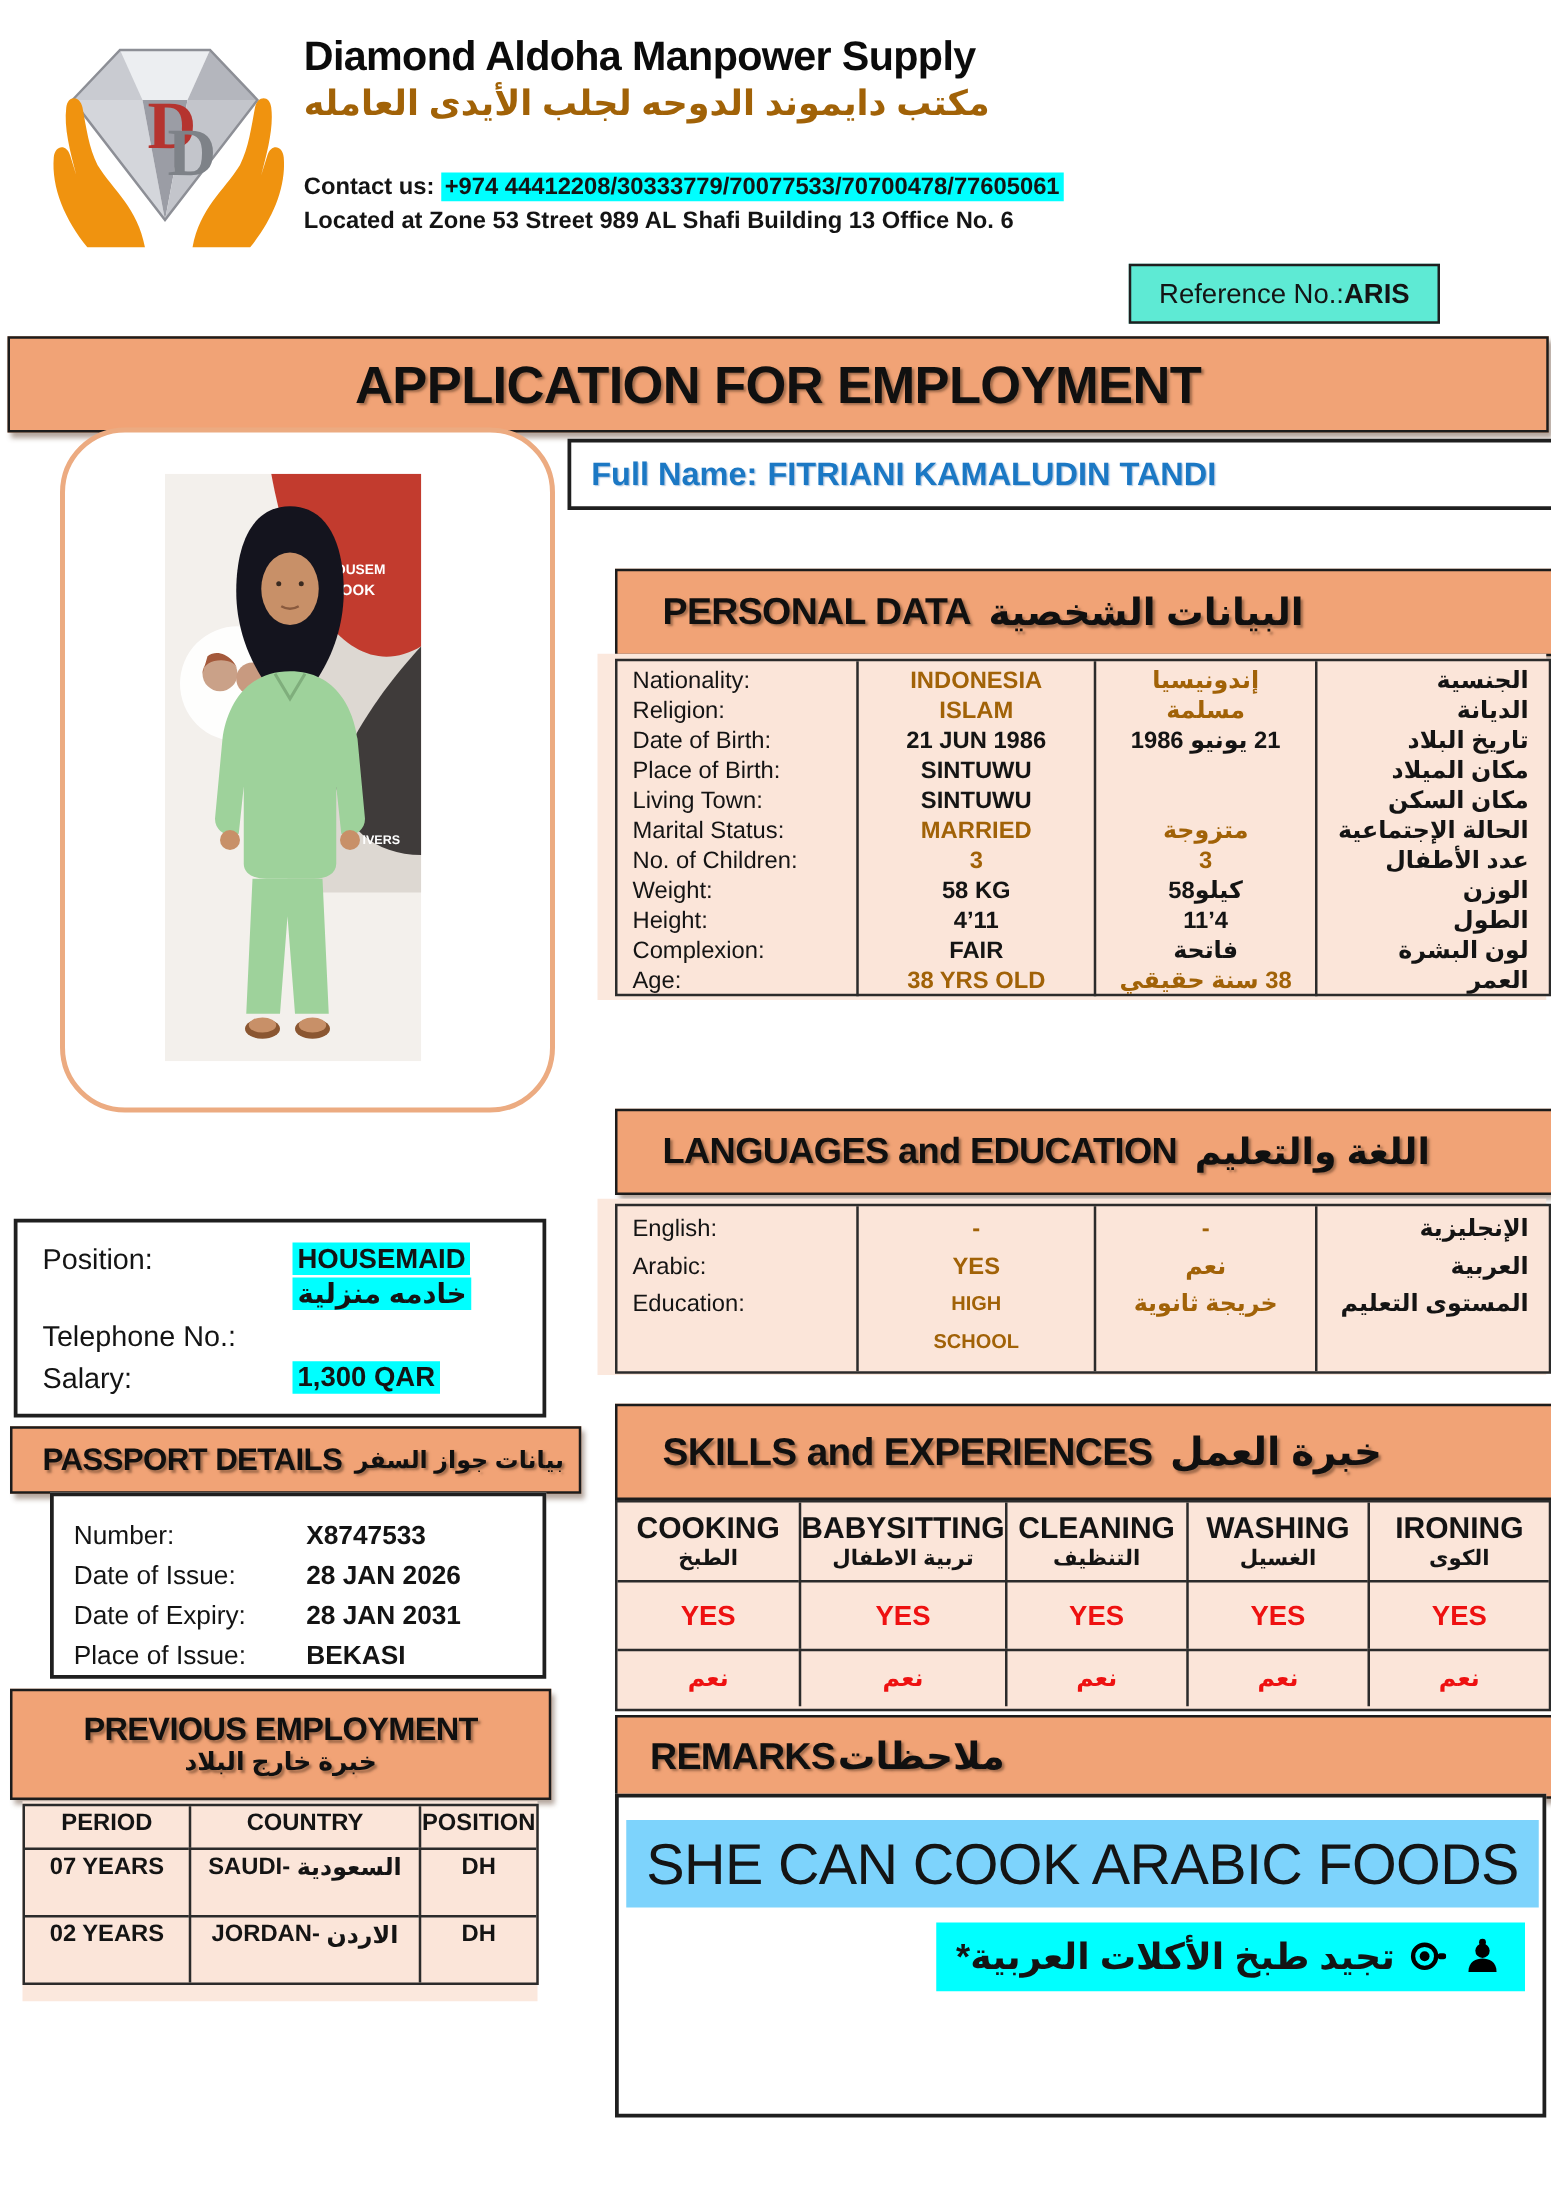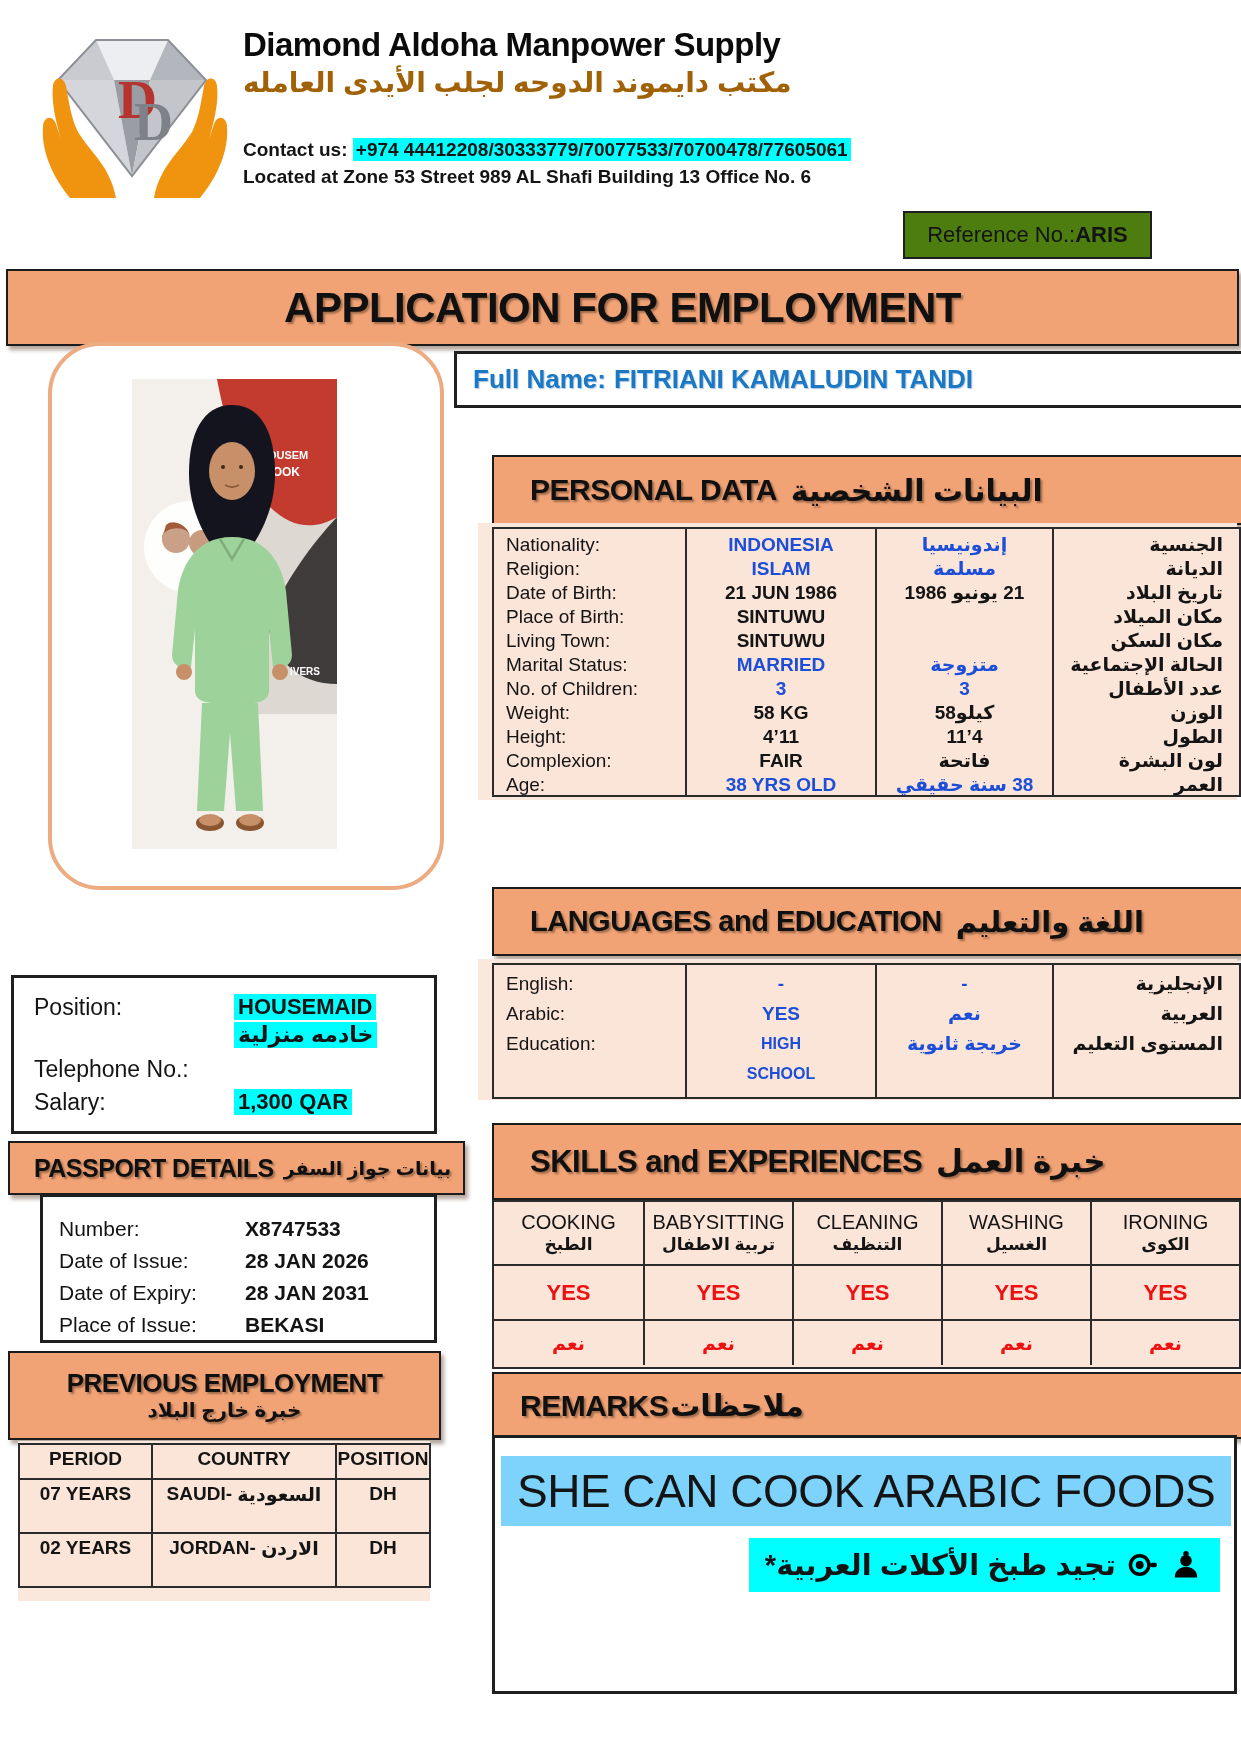--- a/index.html
+++ b/index.html
@@ -9,21 +9,21 @@
   }
   .abs{position:absolute;}
   
   .logo{left:36px;top:26px;width:198px;height:172px;}
   .company-name{left:243px;top:26px;font-size:33px;font-weight:800;letter-spacing:-0.5px;color:#0b0b0b;}
   .company-name-ar{left:243px;top:66px;font-size:28px;font-weight:700;color:#a16207;}
   .contact-line{left:243px;top:139px;font-size:19px;font-weight:700;}
   .contact-line .hl{background:#00ffff;padding:1px 3px;}
   .address-line{left:243px;top:166px;font-size:19px;font-weight:700;}
   .ref-box{left:903px;top:211px;width:245px;height:44px;border:2px solid #1f1f1f;
-    display:flex;align-items:center;justify-content:center;font-size:22px;background:#4d7c0f;}
+    display:flex;align-items:center;justify-content:center;font-size:22px;background:#5eead4;}
   .ref-box b{font-weight:800;}
   
   .banner{
     background:#f1a376;border:2px solid #1c1c1c;
     box-shadow:3px 4px 4px rgba(86,55,35,.45);
     display:flex;align-items:center;font-weight:800;color:#101010;
     text-shadow:2px 2px 2px rgba(96,62,40,.55);letter-spacing:-0.5px;
   }
   .banner .ar{font-weight:700;}
   .app-banner{left:6px;top:269px;width:1229px;height:73px;justify-content:center;font-size:42px;}
@@ -52,30 +52,30 @@
   .data-table{background:#fbe5d9;border:2px solid #2b2b2b;display:grid;}
   .pd-table{left:492px;top:527px;width:745px;height:266px;grid-template-columns:191px 190px 177px 183px;}
   .lang-table{left:492px;top:963px;width:745px;height:132px;grid-template-columns:191px 190px 177px 183px;}
   .col{padding-top:4px;}
   .col + .col{border-left:2px solid #2b2b2b;}
   .cell-line{height:24px;line-height:24px;font-size:19px;white-space:nowrap;}
   .lang-table .cell-line{height:30px;line-height:30px;}
   .lab-en{padding-left:12px;text-align:left;}
   .val{text-align:center;font-weight:700;}
   .lab-ar{padding-right:12px;text-align:right;font-weight:700;}
-  .red{color:#1d4ed8;}
+  .red{color:#a16207;}
   .wrapv{white-space:normal;width:92px;margin:0 auto;line-height:30px;}
   
   .skills-table{left:492px;top:1200px;width:745px;height:165px;
     grid-template-columns:repeat(5,1fr);grid-template-rows:62px 55px 46px;}
   .sk-cell{border-left:2px solid #2b2b2b;border-top:2px solid #2b2b2b;
     display:flex;flex-direction:column;align-items:center;justify-content:center;}
   .sk-cell.first{border-left:none;}
   .sk-cell.toprow{border-top:none;}
-  .sk-en{font-size:20px;font-weight:400;}
+  .sk-en{font-size:24px;font-weight:700;}
   .sk-ar{font-size:17px;font-weight:700;}
   .sk-yes{font-size:22px;font-weight:800;color:#ee1111;}
   .sk-naam{font-size:19px;font-weight:800;color:#ee1111;}
   
   .position-box{left:11px;top:975px;width:426px;height:159px;border:3px solid #1f1f1f;background:#fff;
     padding:16px 0 0 20px;box-sizing:border-box;font-size:23px;}
   .pos-row{display:flex;margin-bottom:6px;}
   .pos-label{width:200px;}
   .pos-val{font-weight:800;font-size:22px;}
   .pos-val .hl{background:#00ffff;padding:0 4px;display:inline-block;margin-bottom:2px;}

